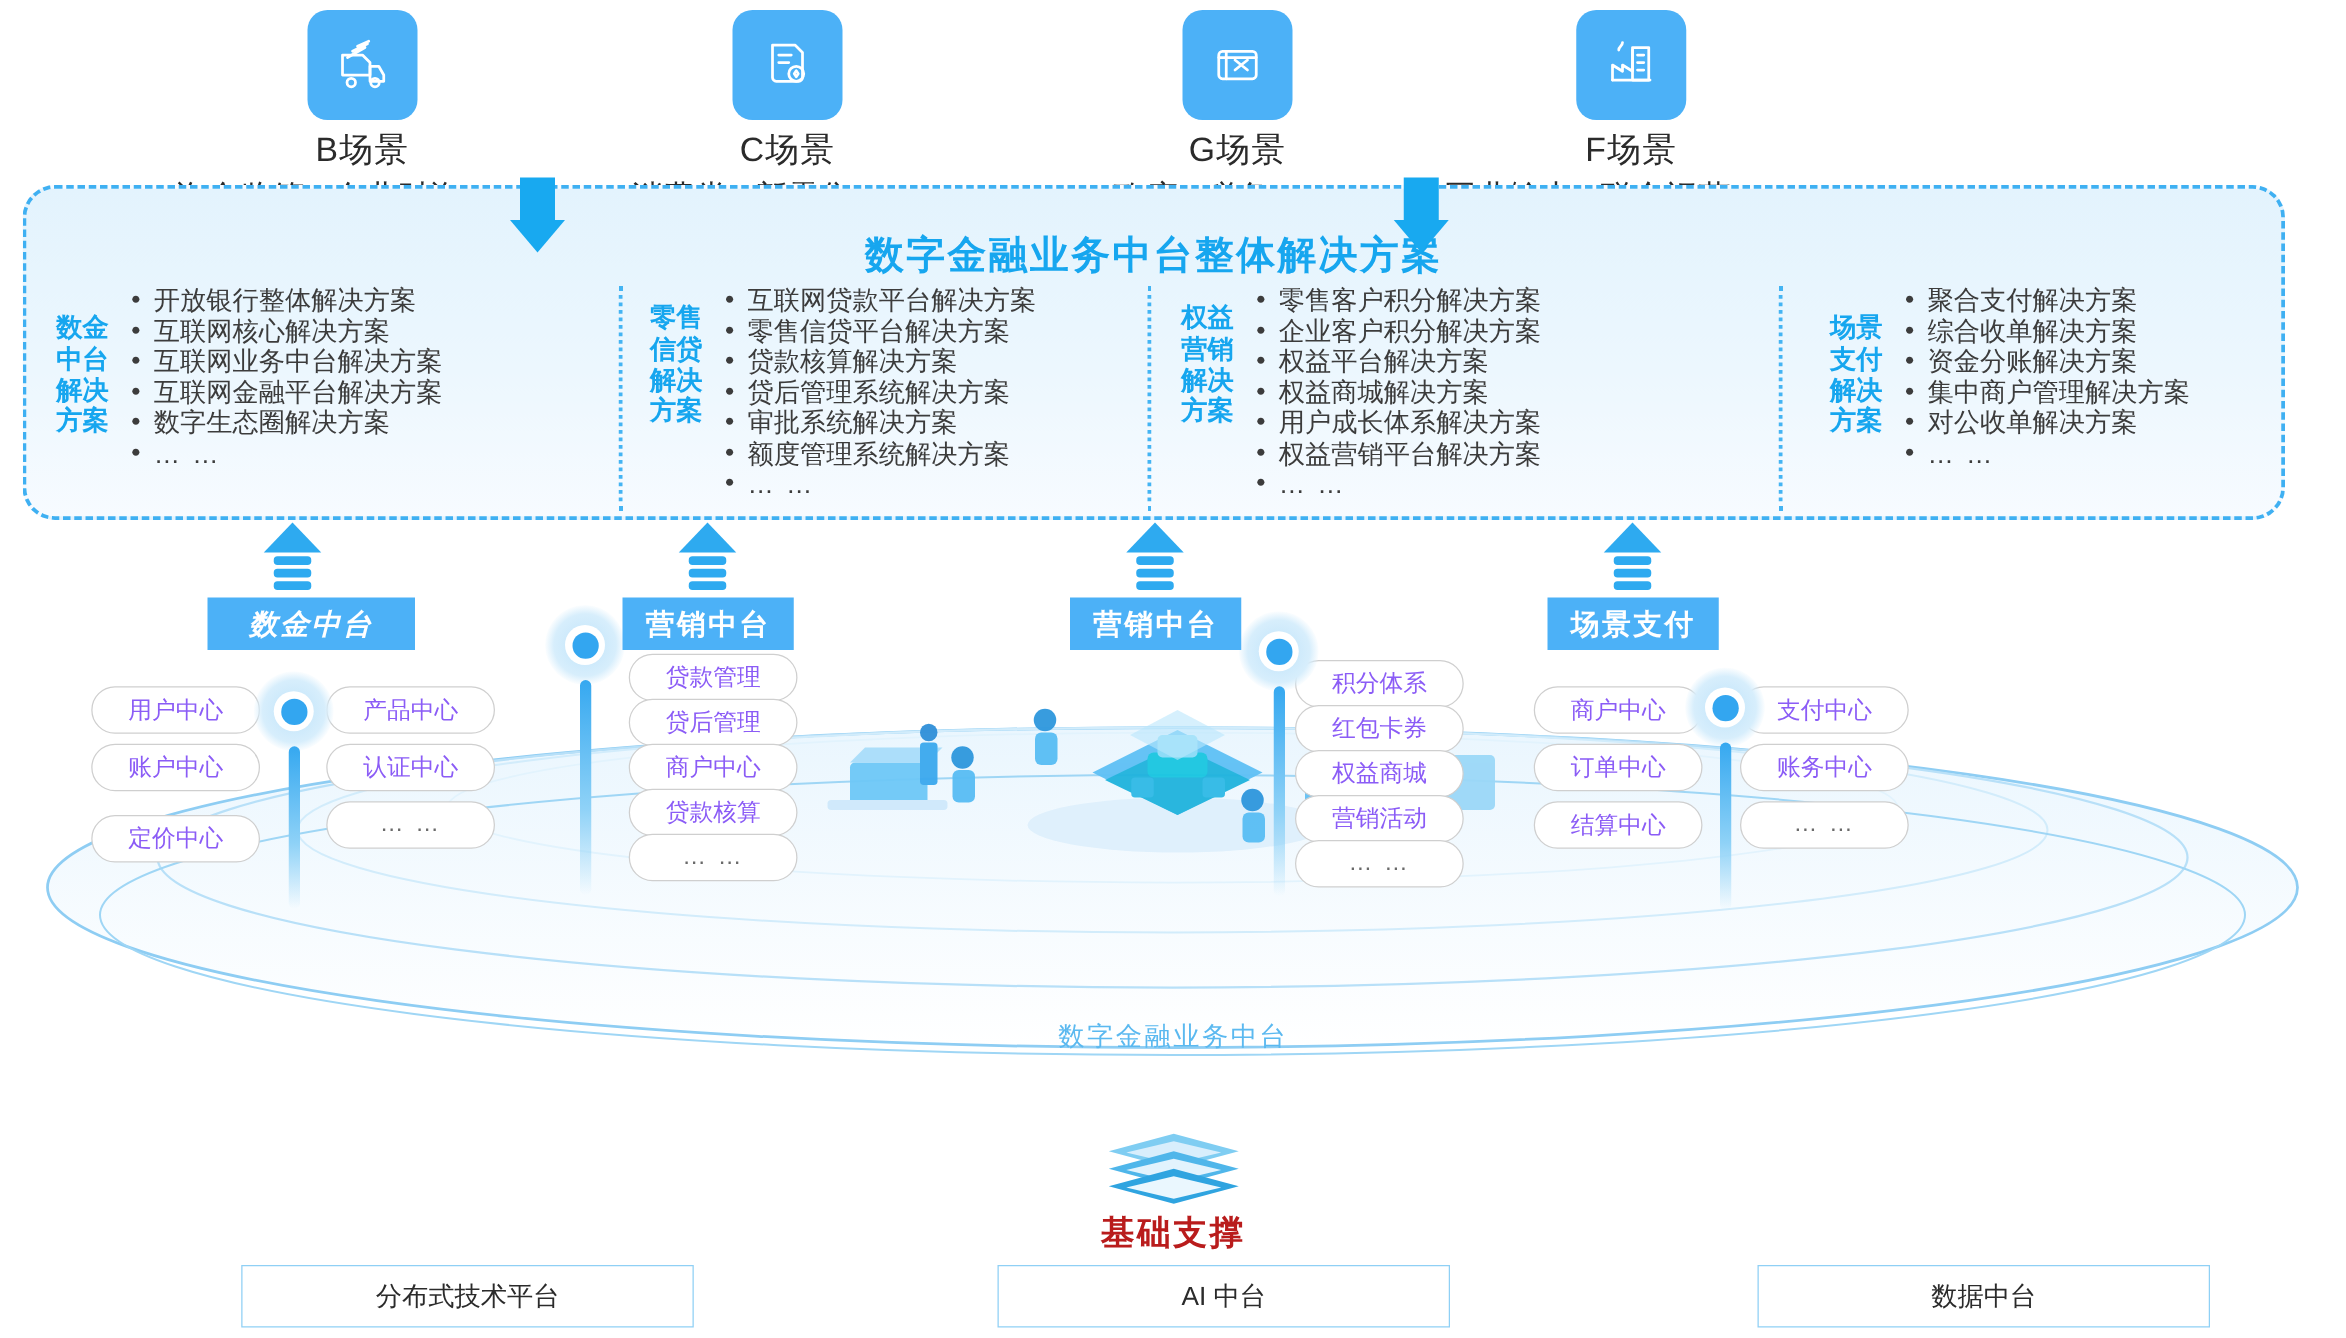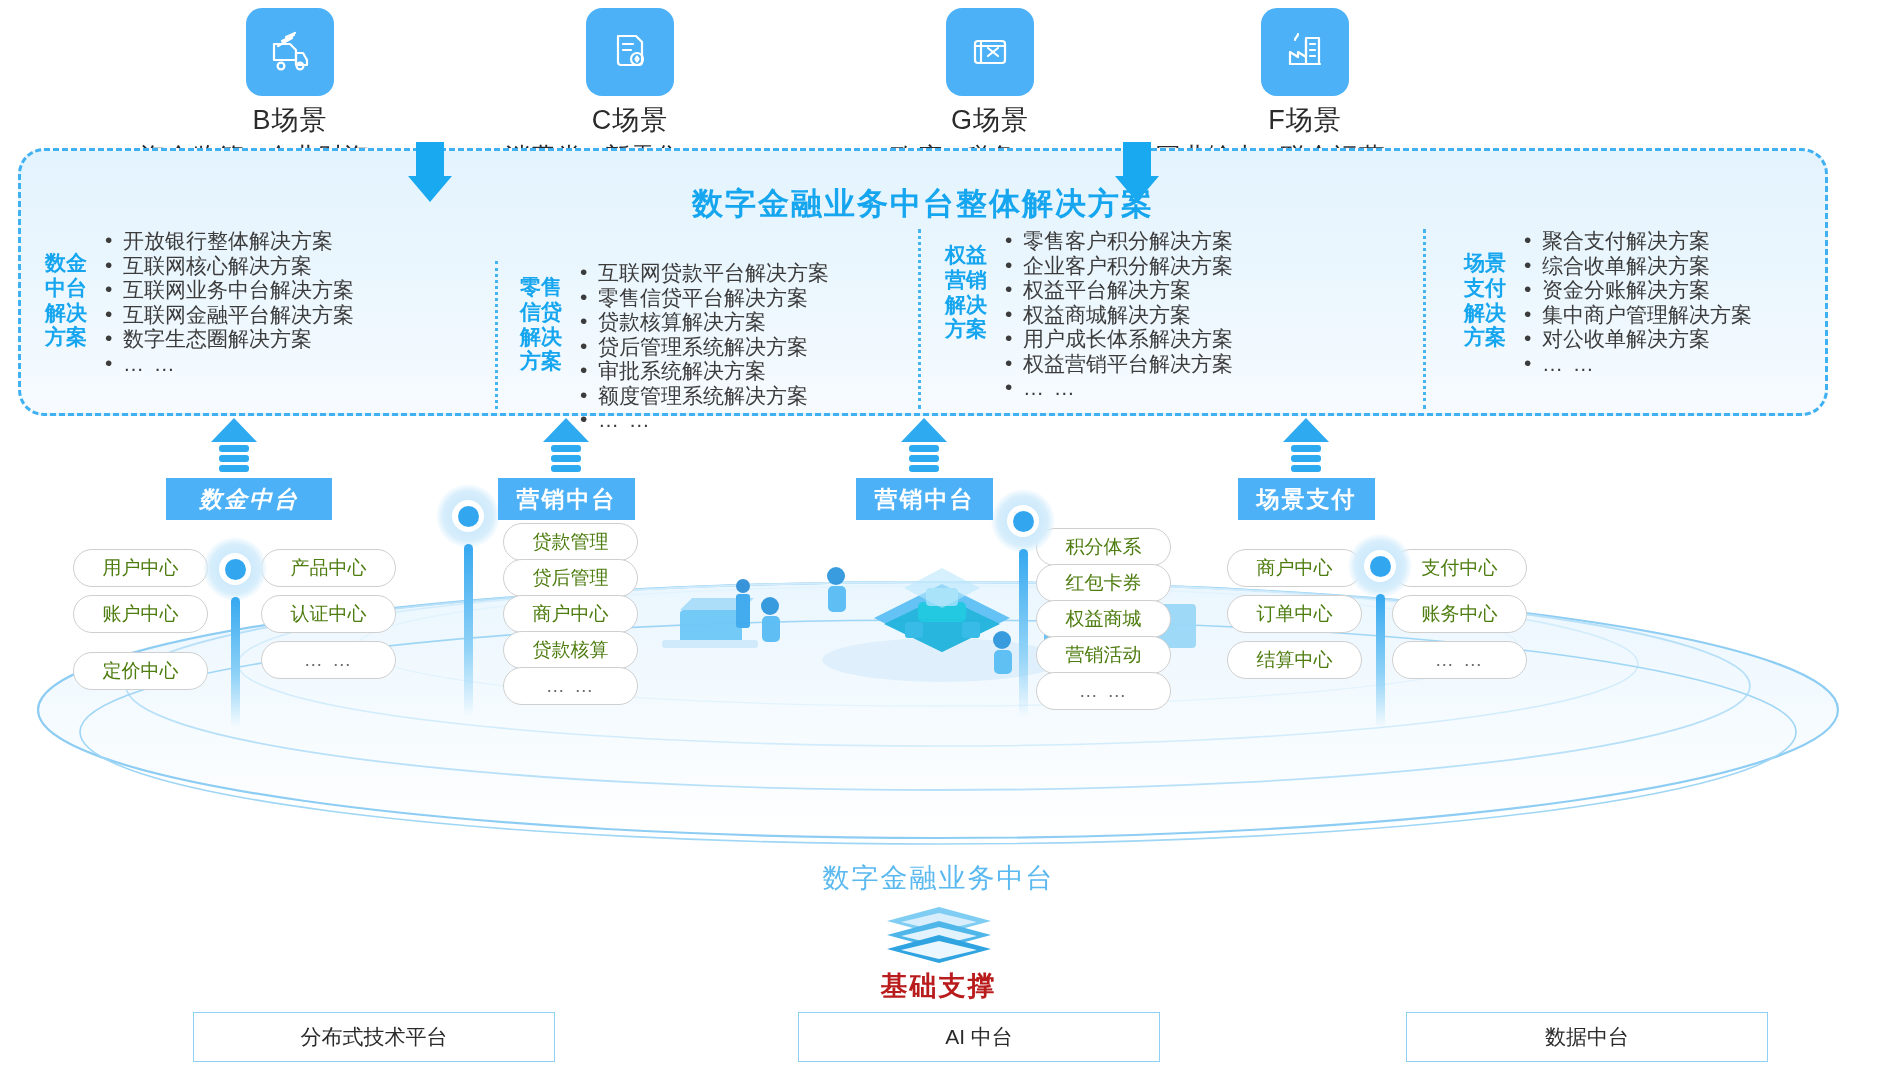--- a/index.html
+++ b/index.html
@@ -59,34 +59,34 @@
   .mid-box{
     position:absolute;height:42px;background:#4cb1f7;
     color:#fff;font-size:23px;font-weight:bold;letter-spacing:2px;
     display:flex;align-items:center;justify-content:center;z-index:8;
   }
 
   
   .ellipse-wrap{position:absolute;left:0;top:560px;width:1877px;height:300px;overflow:hidden;z-index:1;}
   .center-label{
     position:absolute;left:0;right:0;top:815px;text-align:center;
-    font-size:27px;color:#5bb9f0;letter-spacing:2px;z-index:4;margin-top:45px;
+    font-size:21px;color:#5bb9f0;letter-spacing:2px;z-index:4;
   }
 
   
   .pin{position:absolute;z-index:5;}
   .pin-halo{width:64px;height:64px;border-radius:50%;background:radial-gradient(circle,#bfe3fa 0%,#d7eefc 55%,rgba(215,238,252,0) 72%);display:flex;align-items:center;justify-content:center;}
   .pin-ring{width:32px;height:32px;border-radius:50%;background:#fff;display:flex;align-items:center;justify-content:center;}
   .pin-dot{width:21px;height:21px;border-radius:50%;background:#33a6f0;}
   .pin-stem{width:9px;margin:-4px auto 0;border-radius:5px;background:linear-gradient(180deg,#35a8f0 0%,#8fd2f7 60%,rgba(170,220,250,0) 100%);}
 
   
   .pill{
     position:absolute;height:36px;border:1.6px solid #cfcfcf;border-radius:19px;
-    background:#fff;color:#4d7c0f;font-size:19px;
+    background:#fff;color:#8b5cf6;font-size:19px;
     display:flex;align-items:center;justify-content:center;z-index:4;white-space:nowrap;
   }
   .pill.ell{letter-spacing:2px;color:#6a6a6a;}
 
   
   .found-icon{position:absolute;left:50%;transform:translateX(-50%);top:905px;width:120px;height:62px;z-index:5;}
   .found-title{
     position:absolute;left:0;right:0;top:968px;text-align:center;
     font-size:27px;font-weight:bold;color:#b91c1c;letter-spacing:2px;z-index:5;
   }
@@ -230,21 +230,21 @@
         <ul class="col-list" style="margin:0;padding:0 0 0 14px;">
           <li>开放银行整体解决方案</li>
           <li>互联网核心解决方案</li>
           <li>互联网业务中台解决方案</li>
           <li>互联网金融平台解决方案</li>
           <li>数字生态圈解决方案</li>
           <li class="ell" style="list-style:none;">… …</li>
         </ul>
       </div>
 
-      <div class="col" style="width:400px;padding-left:20px;margin-top:32px;">
+      <div class="col" style="width:400px;padding-left:20px;">
         <div class="col-label" style="margin-top:14px;">
           <span>零售</span>
           <span>信贷</span>
           <span>解决</span>
           <span>方案</span>
         </div>
         <ul class="col-list" style="margin:0;padding:0 0 0 14px;">
           <li>互联网贷款平台解决方案</li>
           <li>零售信贷平台解决方案</li>
           <li>贷款核算解决方案</li>

